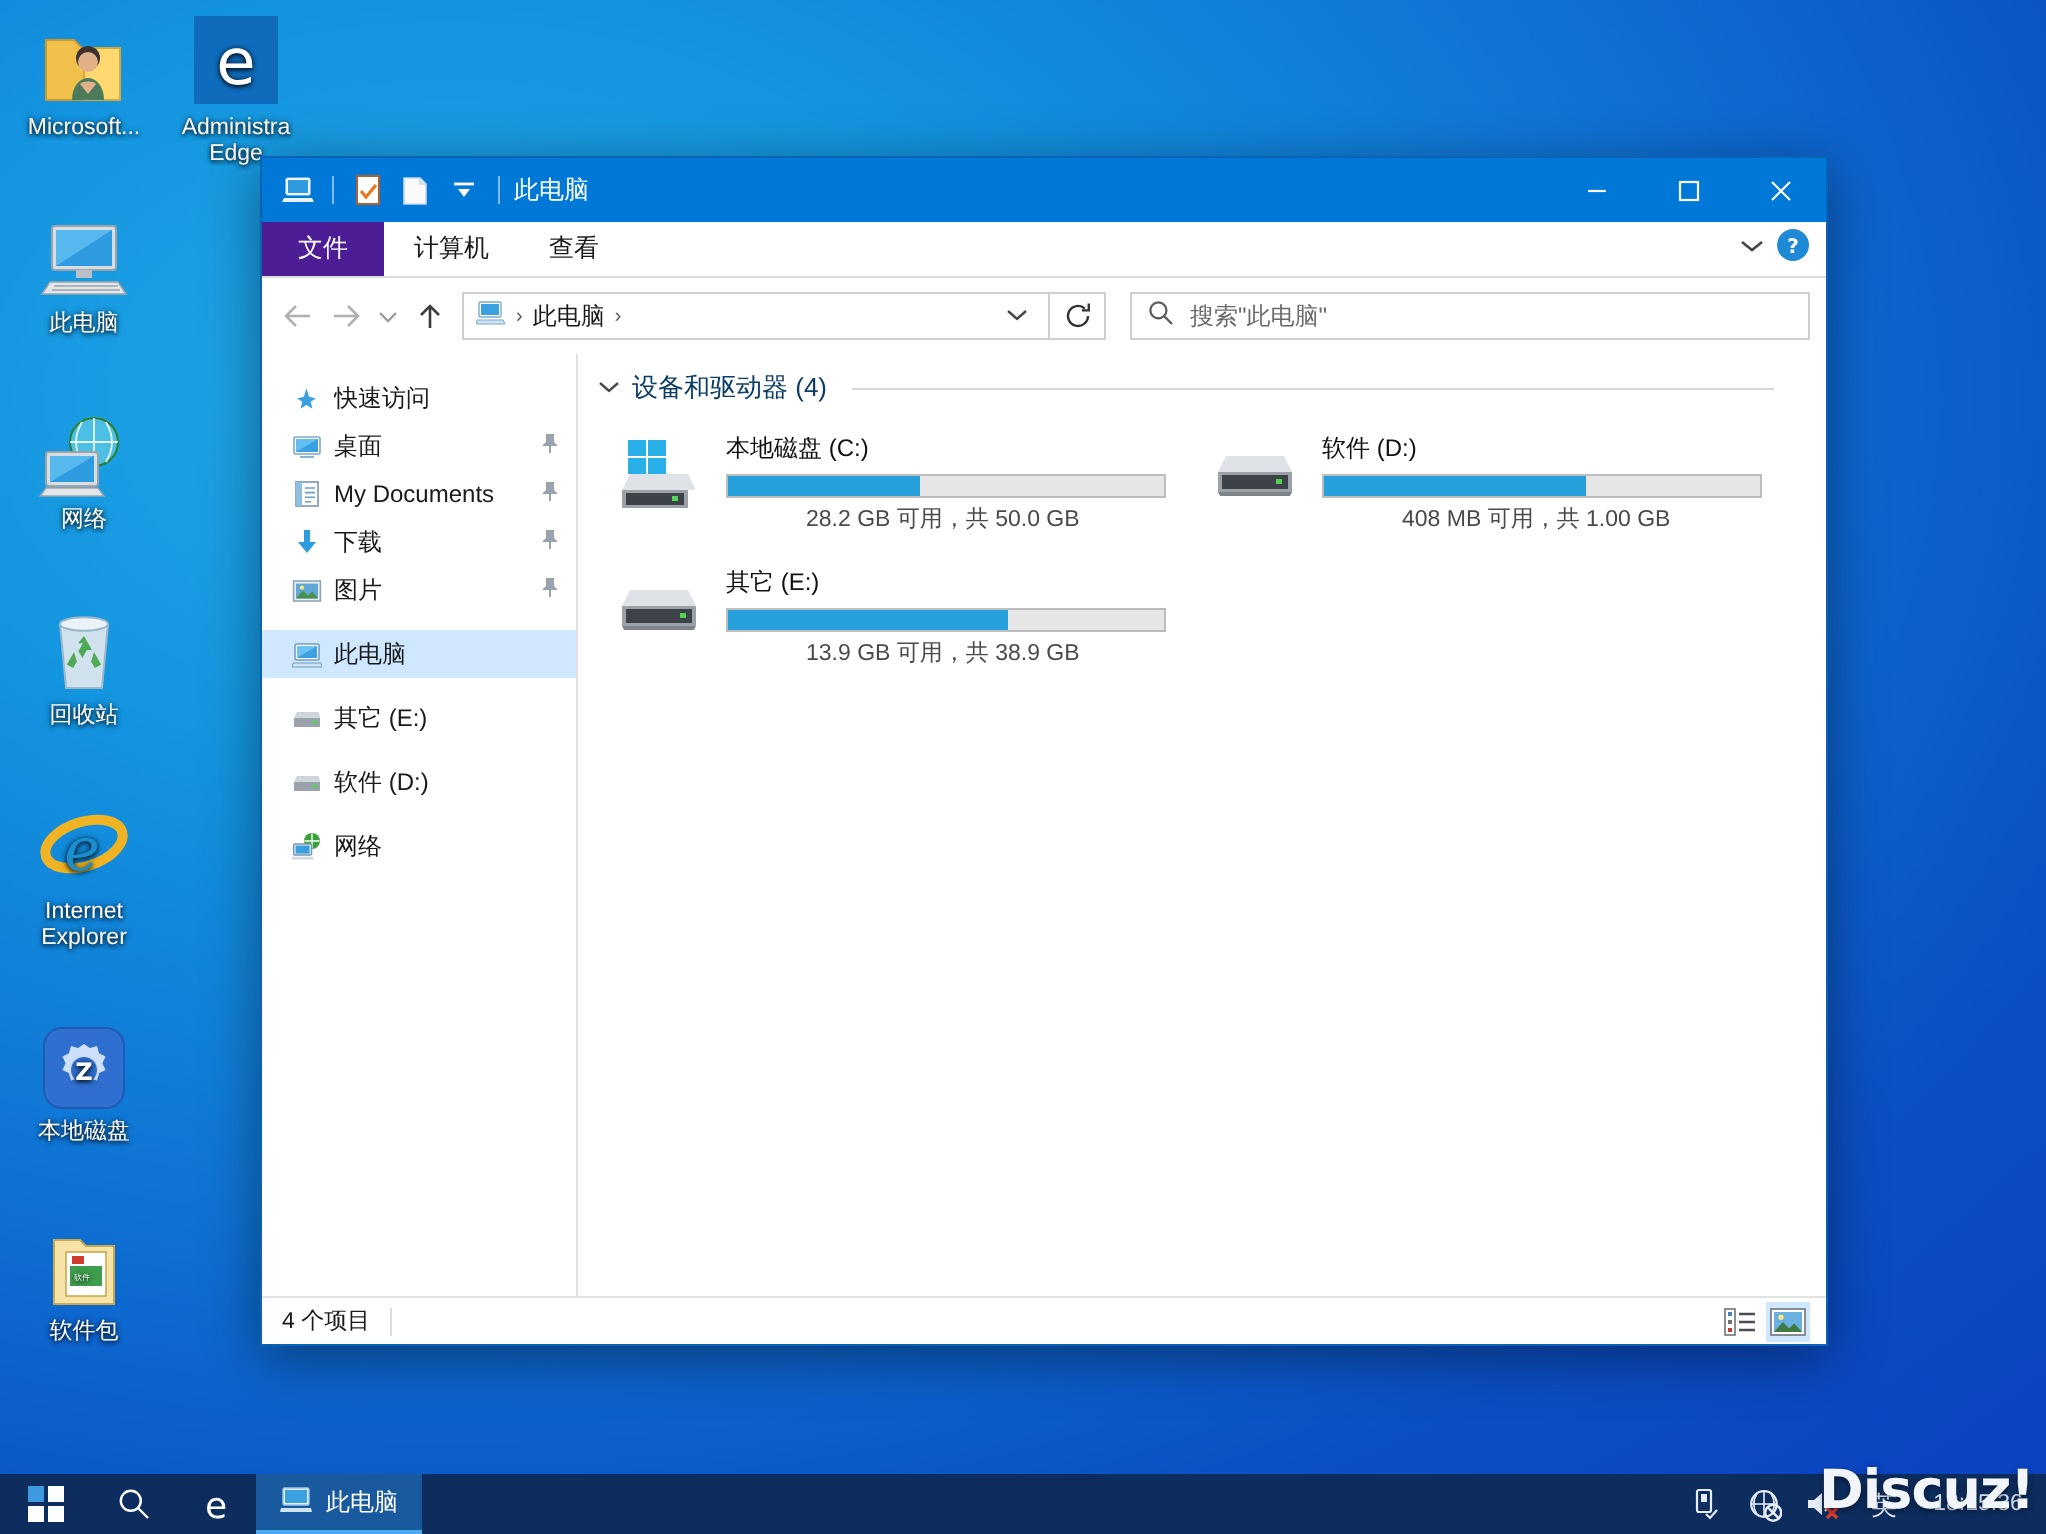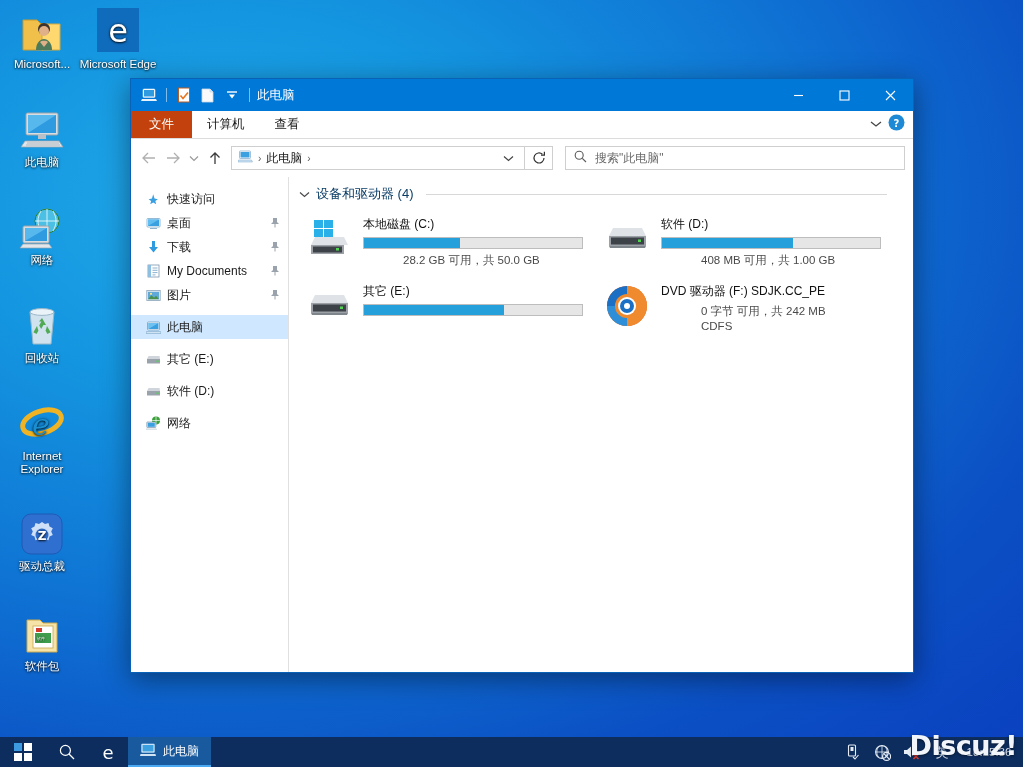--- a/index.html
+++ b/index.html
@@ -38,21 +38,21 @@
   .qat-sep { width: 1px; height: 14px; background: rgba(255,255,255,.5); margin: 0 3px; }
   #wintitle { margin-left: 4px; font-size: 12.5px; }
   #wincontrols { margin-left: auto; display: flex; height: 32px; }
   .wc { width: 46px; height: 32px; display:flex; align-items:center; justify-content:center; }
 
   #ribbon {
     height: 28px; background: #fff; border-bottom: 1px solid #dcdcdc;
     display: flex; align-items: stretch; flex: 0 0 auto;
   }
   .rtab { padding: 0 15px; display:flex; align-items:center; font-size: 12.5px; color: #1a1a1a; }
-  .rtab.file { background: #c2410c; color: #fff; padding: 0 18px; }
+  .rtab.file { background: #4c1d95; color: #fff; padding: 0 18px; }
   #ribbon-right { margin-left: auto; display:flex; align-items:center; gap: 6px; padding-right: 8px; }
 
   #navbar {
     height: 38px; display: flex; align-items: center; padding: 0 8px 0 6px;
     flex: 0 0 auto; background: #fff;
   }
   .navbtn { width: 24px; height: 26px; display:flex; align-items:center; justify-content:center; color: #999; font-size: 15px; }
   .navbtn.on { color: #3b3b3b; }
   .navbtn.small { width: 18px; font-size: 9px; }
   #addressbar {
@@ -152,21 +152,21 @@
     <span class="lbl">Microsoft...</span>
   </div>
 
   <div class="dicon" style="left:78px; top:6px;">
     <div class="gfx">
       <svg width="46" height="46" viewBox="0 0 46 46">
         <rect x="2" y="0" width="42" height="44" fill="#0f6cbd"></rect>
         <text x="23" y="34" font-family="DejaVu Sans, sans-serif" font-size="32" fill="#ffffff" text-anchor="middle">e</text>
       </svg>
     </div>
-    <span class="lbl">Microsoft Edge</span>
+    <span class="lbl">Administra Edge</span>
   </div>
 
   <div class="dicon" style="left:2px; top:104px;">
     <div class="gfx">
       <svg width="46" height="42" viewBox="0 0 46 42">
         <rect x="7" y="3" width="32" height="22" rx="1.5" fill="#d8dde2" stroke="#9aa4ad"></rect>
         <rect x="9" y="5" width="28" height="18" fill="#2e9ae0"></rect>
         <path d="M9 5h28l-28 18z" fill="#57b8ee"></path>
         <rect x="19" y="25" width="8" height="4" fill="#b9c0c7"></rect>
         <path d="M6 31h34l4 6H2z" fill="#e2e6ea" stroke="#9aa4ad" stroke-width="0.8"></path>
@@ -221,21 +221,21 @@
   <div class="dicon" style="left:2px; top:508px;">
     <div class="gfx">
       <svg width="44" height="44" viewBox="0 0 44 44">
         <rect x="2" y="2" width="40" height="40" rx="9" fill="#2f6fd0"></rect>
         <rect x="2" y="2" width="40" height="40" rx="9" fill="none" stroke="#1f5ab5"></rect>
         <path d="M22 10l3 2 3.5-1 1 3.6 3.3 1.6-1.6 3.4 1.6 3.4-3.3 1.6-1 3.6-3.5-1-3 2-3-2-3.5 1-1-3.6-3.3-1.6 1.6-3.4-1.6-3.4 3.3-1.6 1-3.6 3.5 1z" fill="#dce9fb" opacity=".92"></path>
         <circle cx="22" cy="23" r="6.5" fill="#2f6fd0"></circle>
         <text x="22" y="28" font-family="DejaVu Sans, sans-serif" font-size="12" font-weight="bold" fill="#ffffff" text-anchor="middle">Z</text>
       </svg>
     </div>
-    <span class="lbl">驱动总裁</span>
+    <span class="lbl">本地磁盘</span>
   </div>
 
   <div class="dicon" style="left:2px; top:608px;">
     <div class="gfx">
       <svg width="42" height="42" viewBox="0 0 42 42">
         <path d="M6 6h13l3 3h14v29H6z" fill="#f5e3a8" stroke="#c9a94e"></path>
         <rect x="12" y="12" width="20" height="22" fill="#ffffff" stroke="#c9a94e" stroke-width="0.8"></rect>
         <rect x="14" y="19" width="16" height="10" fill="#3f9e4d"></rect>
         <rect x="15" y="14" width="6" height="4" fill="#d23c2e"></rect>
         <g fill="#ffffff" font-family="DejaVu Sans, sans-serif" font-size="4">
@@ -402,43 +402,43 @@
             <svg width="10" height="11" viewBox="0 0 10 11">
                 <path d="M3 1h4v4l2 2H1l2-2z" fill="#9aa3ab"></path>
                 <path d="M5 7v3.5" stroke="#9aa3ab" stroke-width="1"></path>
               </svg>
           </span>
         </div>
 
         <div class="navitem child">
           <span class="ico">
             <svg width="13" height="14" viewBox="0 0 13 14">
-              <path d="M5 1h3v6h3l-4.5 5.5L2 7h3z" fill="#2e9ae0"></path>
-            </svg>
-          </span>
-          <span class="txt">下载</span>
-          <span class="pin">
-            <svg width="10" height="11" viewBox="0 0 10 11">
-                <path d="M3 1h4v4l2 2H1l2-2z" fill="#9aa3ab"></path>
-                <path d="M5 7v3.5" stroke="#9aa3ab" stroke-width="1"></path>
-              </svg>
-          </span>
-        </div>
-
-        <div class="navitem child">
-          <span class="ico">
-            <svg width="13" height="14" viewBox="0 0 13 14">
               <rect x="1" y="1" width="11" height="12" fill="#ffffff" stroke="#7a96ae" stroke-width="0.8"></rect>
               <rect x="1" y="1" width="3" height="12" fill="#8fbfe0"></rect>
               <g stroke="#6f9ec4" stroke-width="0.8">
                   <path d="M5.5 4h5M5.5 6.3h5M5.5 8.6h5M5.5 10.9h3"></path>
                 </g>
             </svg>
           </span>
           <span class="txt">My Documents</span>
+          <span class="pin">
+            <svg width="10" height="11" viewBox="0 0 10 11">
+                <path d="M3 1h4v4l2 2H1l2-2z" fill="#9aa3ab"></path>
+                <path d="M5 7v3.5" stroke="#9aa3ab" stroke-width="1"></path>
+              </svg>
+          </span>
+        </div>
+
+        <div class="navitem child">
+          <span class="ico">
+            <svg width="13" height="14" viewBox="0 0 13 14">
+              <path d="M5 1h3v6h3l-4.5 5.5L2 7h3z" fill="#2e9ae0"></path>
+            </svg>
+          </span>
+          <span class="txt">下载</span>
           <span class="pin">
             <svg width="10" height="11" viewBox="0 0 10 11">
                 <path d="M3 1h4v4l2 2H1l2-2z" fill="#9aa3ab"></path>
                 <path d="M5 7v3.5" stroke="#9aa3ab" stroke-width="1"></path>
               </svg>
           </span>
         </div>
 
         <div class="navitem child">
           <span class="ico">
@@ -582,46 +582,54 @@
                 <path d="M8 22.5h33v7H8z" fill="#3c4248"></path>
                 <rect x="35" y="24.5" width="3" height="2.5" fill="#52d452"></rect>
                 <path d="M6 31h37l-1 2H7z" fill="#7e858b"></path>
               </svg>
             </div>
             <div class="tinfo">
               <div class="tname">其它 (E:)</div>
               <div class="bar">
                 <i style="width: 64%;"></i>
               </div>
+              <div class="tsub">13.9 GB 可用，共 38.9 GB</div>
             </div>
           </div>
 
-          <div class="tile">
-            <div class="tico">
-              <svg width="48" height="48" viewBox="0 0 48 48">
-                <circle cx="24" cy="24" r="20" fill="#e85d1f"></circle>
-                <path d="M24 4a20 20 0 0 1 0 40 20 20 0 0 1-14-34z" fill="#f08a2e"></path>
-                <path d="M4 24A20 20 0 0 1 24 4v8A12 12 0 0 0 12 24z" fill="#1b6fc4"></path>
-                <path d="M24 44A20 20 0 0 1 4 24h8a12 12 0 0 0 12 12z" fill="#2e8fd8"></path>
-                <circle cx="24" cy="24" r="9" fill="#ffffff"></circle>
-                <circle cx="24" cy="24" r="7" fill="#1b6fc4"></circle>
-                <circle cx="24" cy="24" r="3" fill="#ffffff"></circle>
-              </svg>
-            </div>
-            <div class="tinfo">
-              <div class="tname">DVD 驱动器 (F:) SDJK.CC_PE</div>
-              <div class="tsub">0 字节 可用，共 242 MB</div>
-              <div class="tsub">CDFS</div>
-            </div>
-          </div>
-
-        </div>
-      </div>
-    </div>
-
+
+        </div>
+      </div>
+    </div>
+
+    <div id="statusbar">
+      <span>4 个项目</span>
+      <span class="sep"></span>
+      <div id="viewbtns">
+        <div class="viewbtn">
+          <svg width="16" height="14" viewBox="0 0 16 14">
+            <rect x="0.5" y="0.5" width="5" height="13" fill="none" stroke="#6f7277" stroke-width="0.8"></rect>
+            <rect x="2" y="2" width="2" height="2" fill="#4a80c0"></rect>
+            <rect x="2" y="6" width="2" height="2" fill="#6f7277"></rect>
+            <rect x="2" y="10" width="2" height="2" fill="#c03a2e"></rect>
+            <g stroke="#4a4d52" stroke-width="1.3">
+                <path d="M7.5 3h8M7.5 7h8M7.5 11h8"></path>
+              </g>
+          </svg>
+        </div>
+        <div class="viewbtn sel">
+          <svg width="18" height="14" viewBox="0 0 18 14">
+            <rect x="0.5" y="0.5" width="17" height="13" fill="#ffffff" stroke="#6f7277" stroke-width="0.8"></rect>
+            <rect x="2" y="2" width="14" height="10" fill="#6ab0e0"></rect>
+            <path d="M2 12l4.5-5 3 3.3 2.6-2.6L16 12z" fill="#3f7a3f"></path>
+            <circle cx="5.5" cy="4.6" r="1.3" fill="#ffe680"></circle>
+          </svg>
+        </div>
+      </div>
+    </div>
 
   </div>
 
   <div id="taskbar">
     <div id="tb-start">
       <svg width="18" height="18" viewBox="0 0 18 18">
         <rect x="0" y="0" width="8" height="8" fill="#3d9ae0"></rect>
         <rect x="10" y="0" width="8" height="8" fill="#ffffff"></rect>
         <rect x="0" y="10" width="8" height="8" fill="#ffffff"></rect>
         <rect x="10" y="10" width="8" height="8" fill="#ffffff"></rect>

